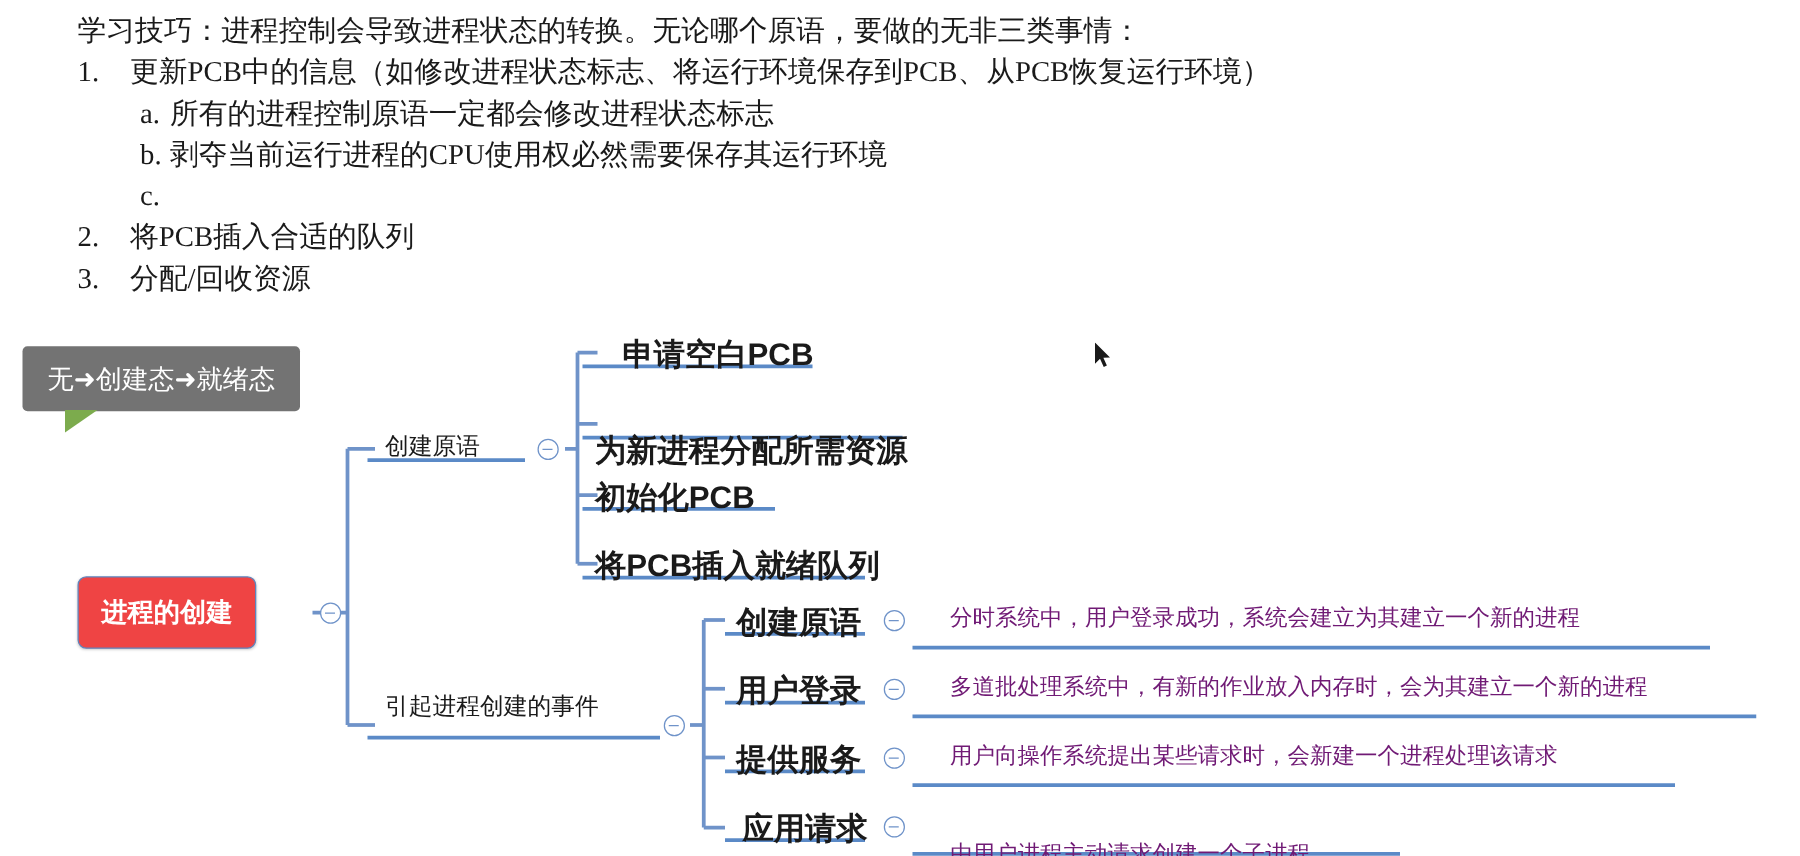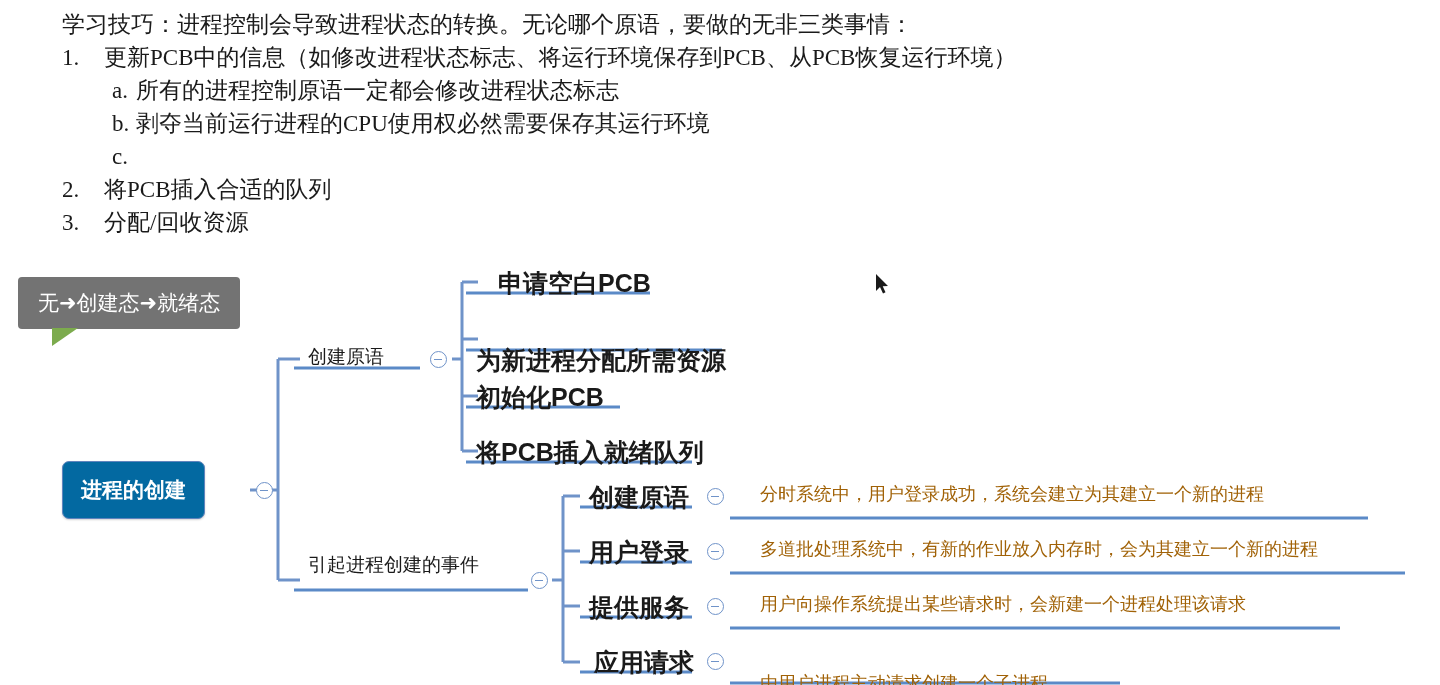--- a/index.html
+++ b/index.html
@@ -60,21 +60,21 @@
   }
 
   .node {
     position: absolute;
     font-family: "Liberation Sans", "DejaVu Sans", sans-serif;
     white-space: nowrap;
   }
 
   
   .root-node {
-    background: #0369a1;
+    background: #ef4444;
     border: 1px solid #5f84bd;
     border-radius: 7px;
     color: #ffffff;
     font-weight: bold;
     font-size: 21px;
     padding: 14px 18px;
     box-shadow: 0 1px 2px rgba(0,0,0,0.18);
   }
 
   
@@ -99,21 +99,21 @@
     font-size: 19px;
     color: #1a1a1a;
   }
   .leaf-label {
     font-size: 25px;
     color: #1a1a1a;
     font-weight: bold;
   }
   .desc-label {
     font-size: 18px;
-    color: #a16207;
+    color: #701a75;
     font-family: "Liberation Sans", "DejaVu Sans", sans-serif;
   }
 
   
   .toggle {
     position: absolute;
     width: 17px;
     height: 17px;
     border-radius: 50%;
     border: 1.5px solid #6f93c9;

